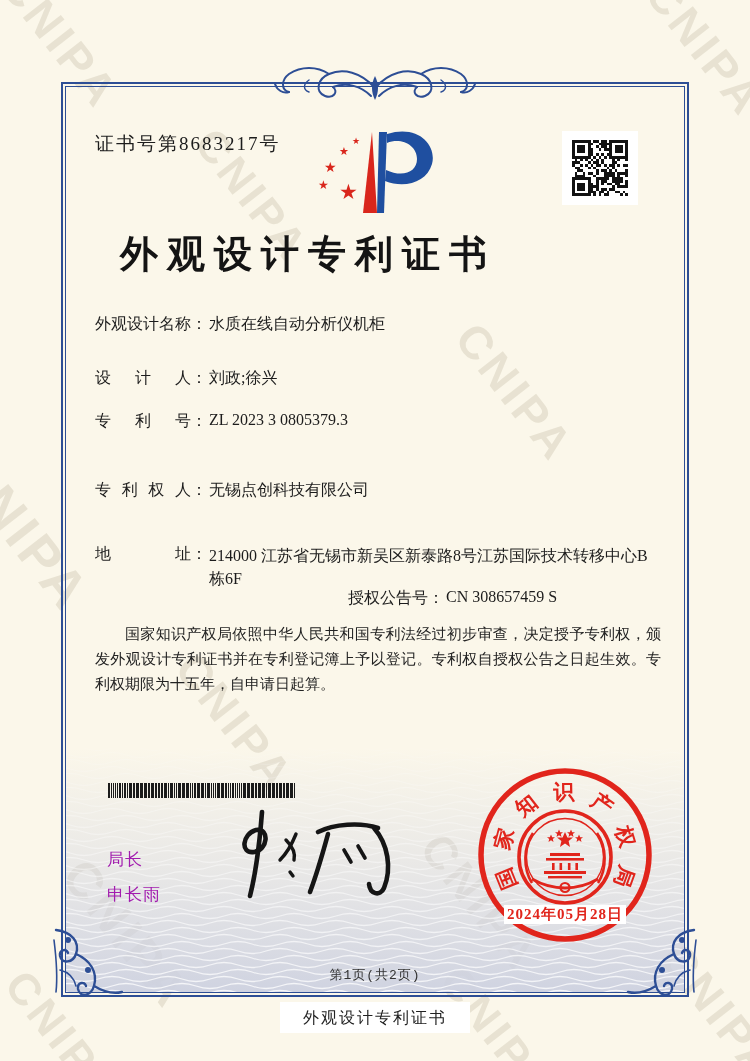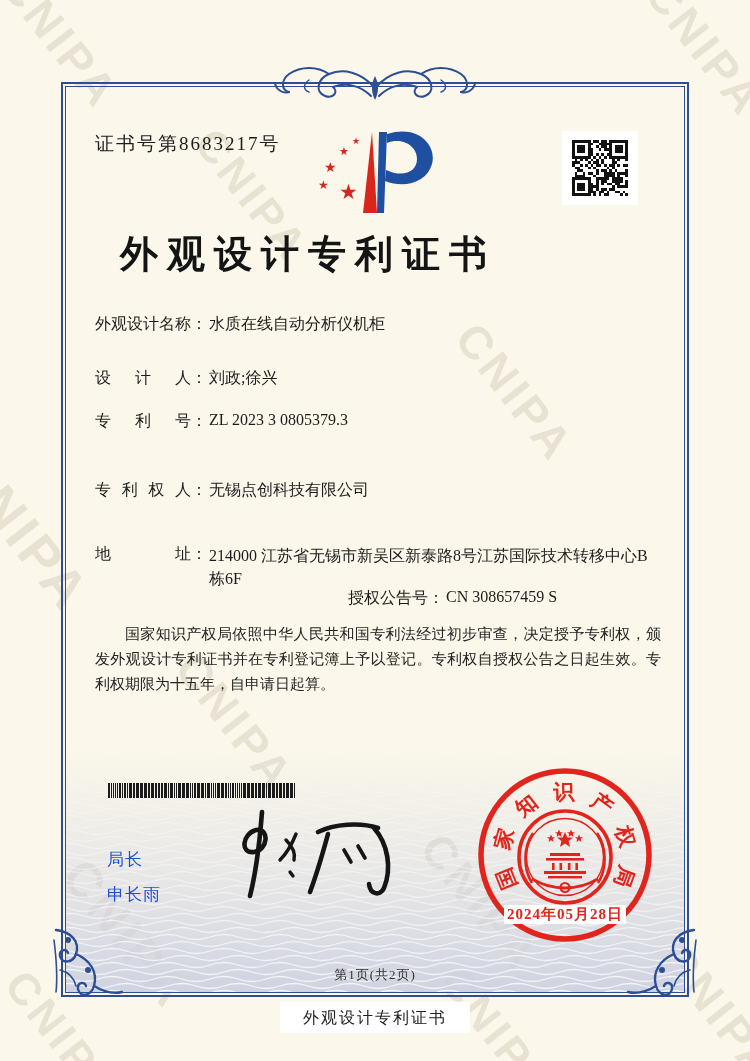--- a/index.html
+++ b/index.html
@@ -42,37 +42,37 @@
   .field{position:absolute;left:95px;font-size:16px;white-space:nowrap;}
   .flabel{display:inline-block;width:96px;text-align:justify;text-align-last:justify;vertical-align:top;}
   .flabel.w80{width:80px;}
   .fvalue{display:inline-block;vertical-align:top;margin-left:2px;}
   .fvalue.wrap{white-space:normal;width:452px;line-height:23px;}
   .paras{position:absolute;left:95px;top:622px;width:566px;font-size:15px;line-height:25px;color:#222;text-align:justify;}
   .paras p{margin:0;text-indent:2em;}
   .paras p + p{margin-top:4px;}
   #barcode{left:108px;top:783px;}
   .signer{left:107px;top:848px;font-family:"Liberation Sans","DejaVu Sans",sans-serif;
-    font-size:17px;letter-spacing:1px;color:#1d4ed8;}
+    font-size:17px;letter-spacing:1px;color:#a21caf;}
   .signer div+div{margin-top:12px;}
   #signature{left:222px;top:800px;}
   
   .seal{left:477px;top:765px;width:176px;height:180px;z-index:2;}
   .seal .ring{position:absolute;left:0;top:0;}
   .seal .schar{
     position:absolute;left:50%;top:50%;width:24px;height:24px;margin:-12px 0 0 -12px;
     text-align:center;font-size:21px;font-weight:700;color:#e1251c;line-height:24px;
     font-family:"Liberation Serif",serif;
   }
   .seal .sdate{
     position:absolute;left:50%;top:140px;transform:translateX(-50%);
     color:#e1251c;font-size:15px;font-weight:700;letter-spacing:1px;
     background:#ffffff;padding:0 3px;white-space:nowrap;
   }
-  .page-info{left:0;top:966px;width:750px;text-align:center;font-size:13px;color:#333;letter-spacing:1px;}
+  .page-info{left:0;top:966px;width:750px;text-align:center;font-size:13px;color:#333;letter-spacing:1px;font-family:Liberation Mono, monospace;}
   .cont-note{
     left:280px;top:1002px;width:190px;height:31px;background:#ffffff;
     text-align:center;font-size:16px;letter-spacing:2px;line-height:31px;color:#222;z-index:2;
   }
 </style>
 </head>
 <body>
 
 <span class="wm" style="left:-20px;top:12px;font-size:46px;">CNIPA</span>
 <span class="wm" style="left:175px;top:170px;font-size:44px;">CNIPA</span>

